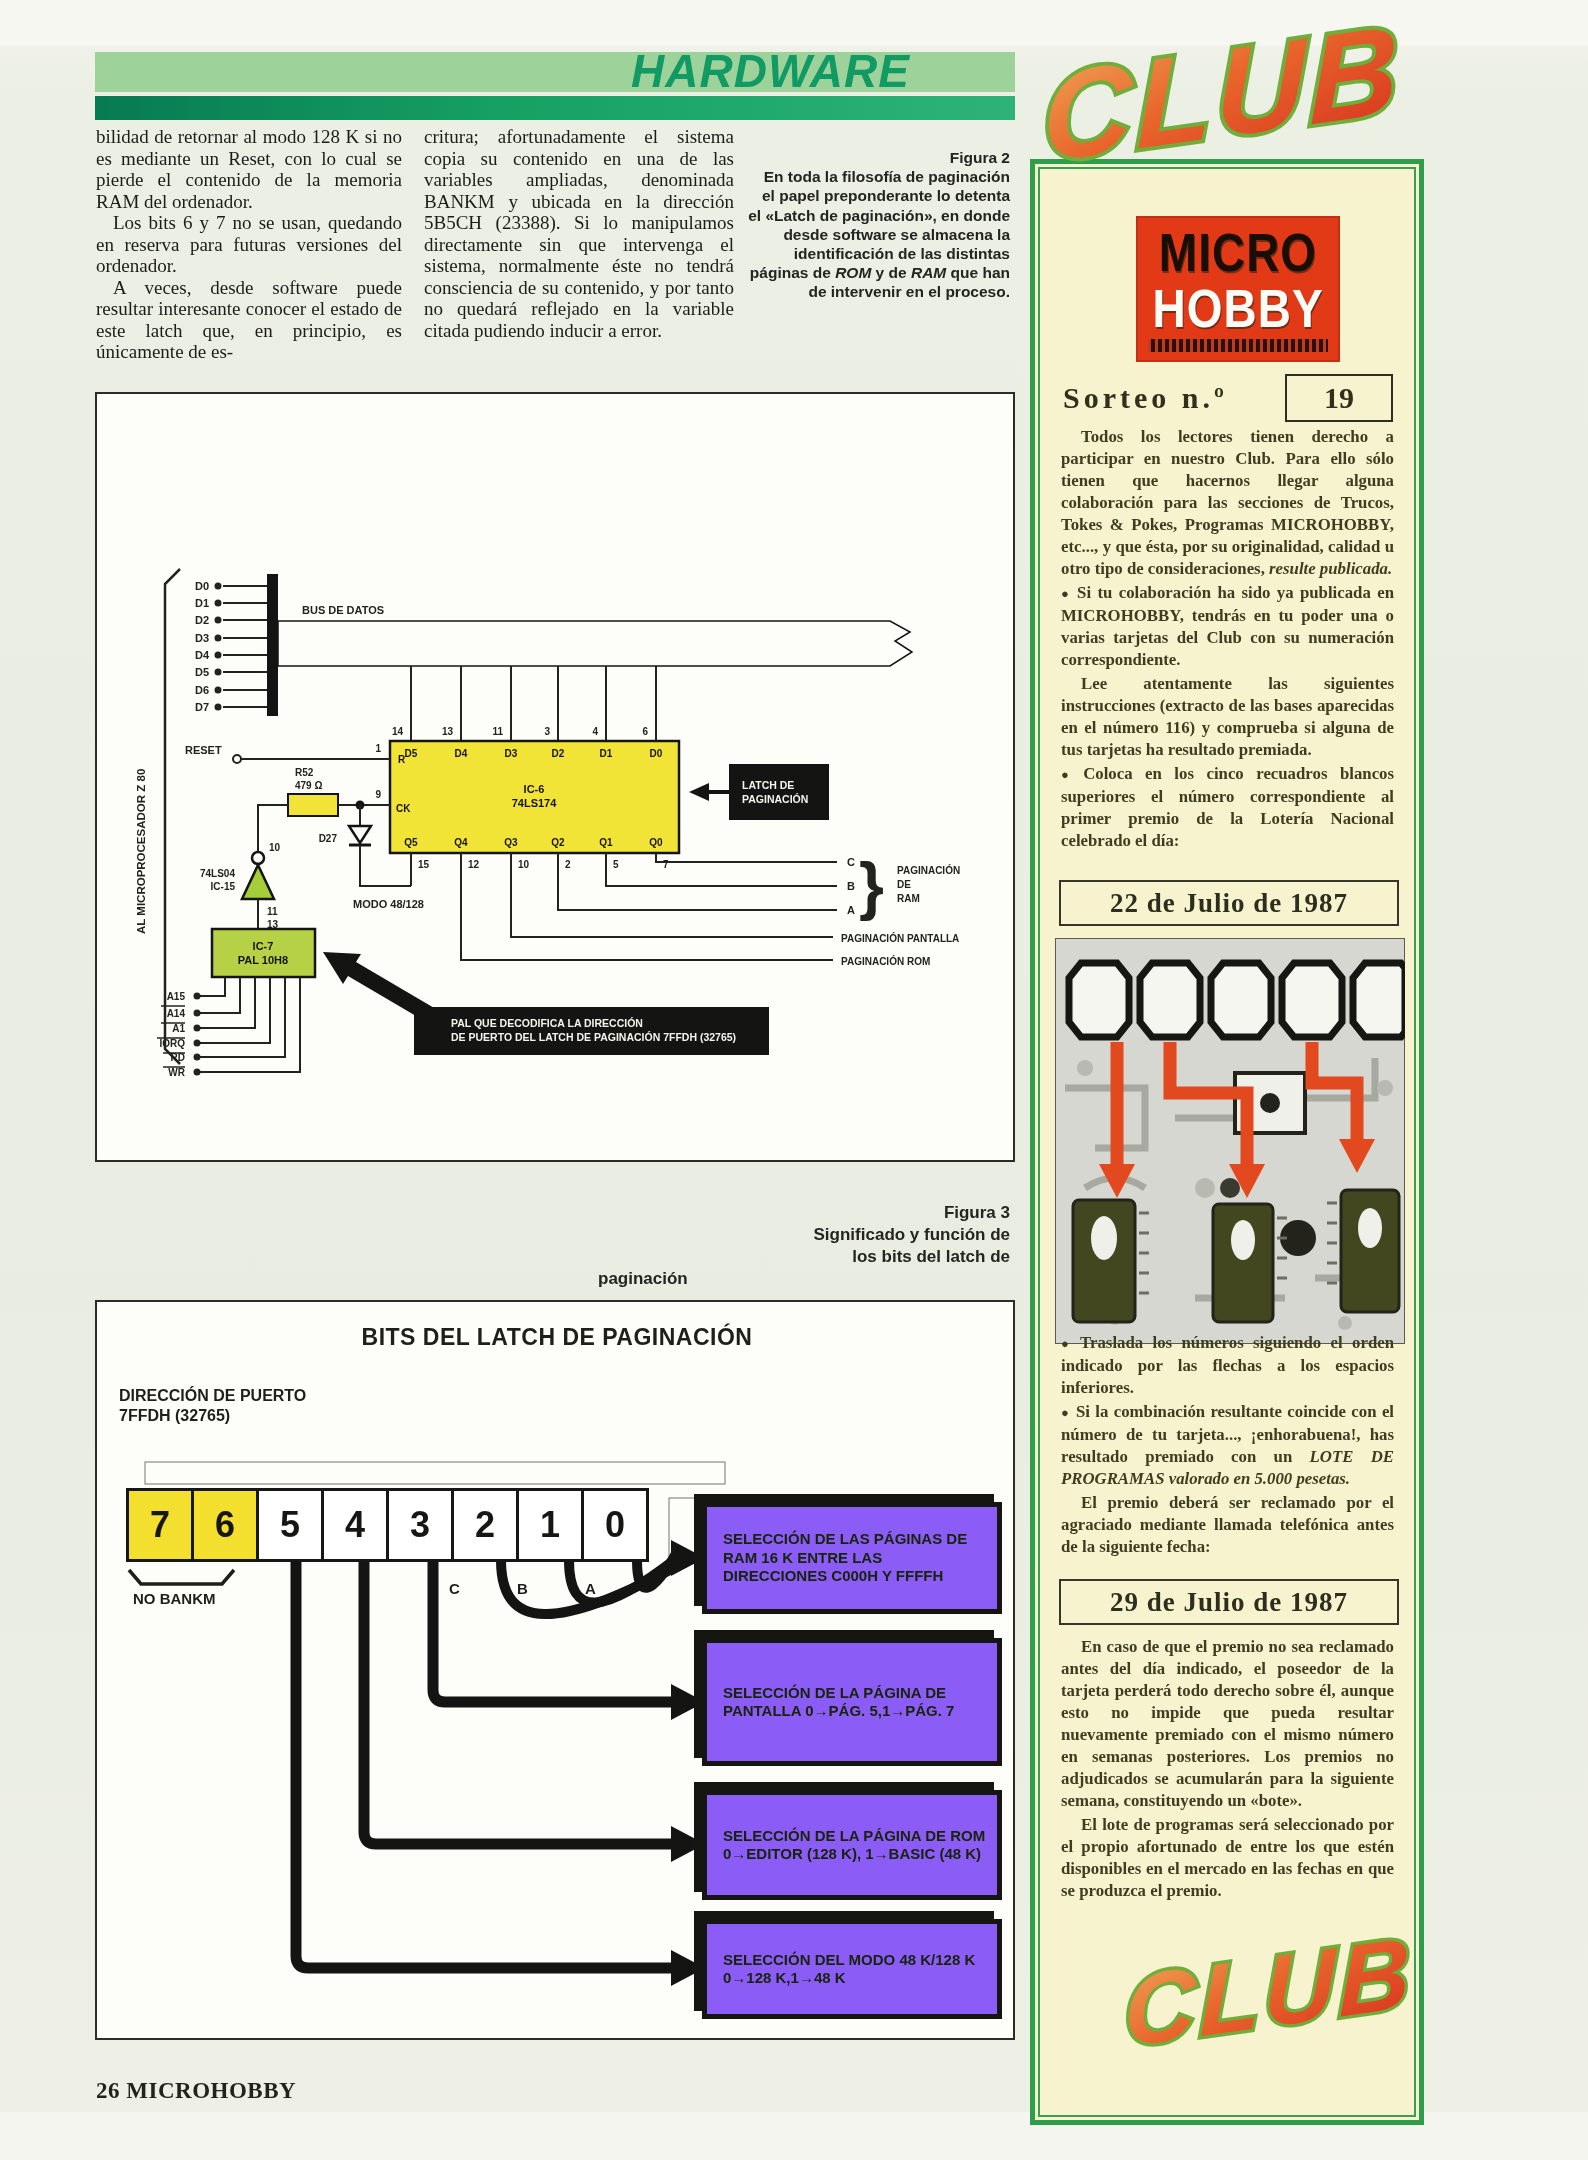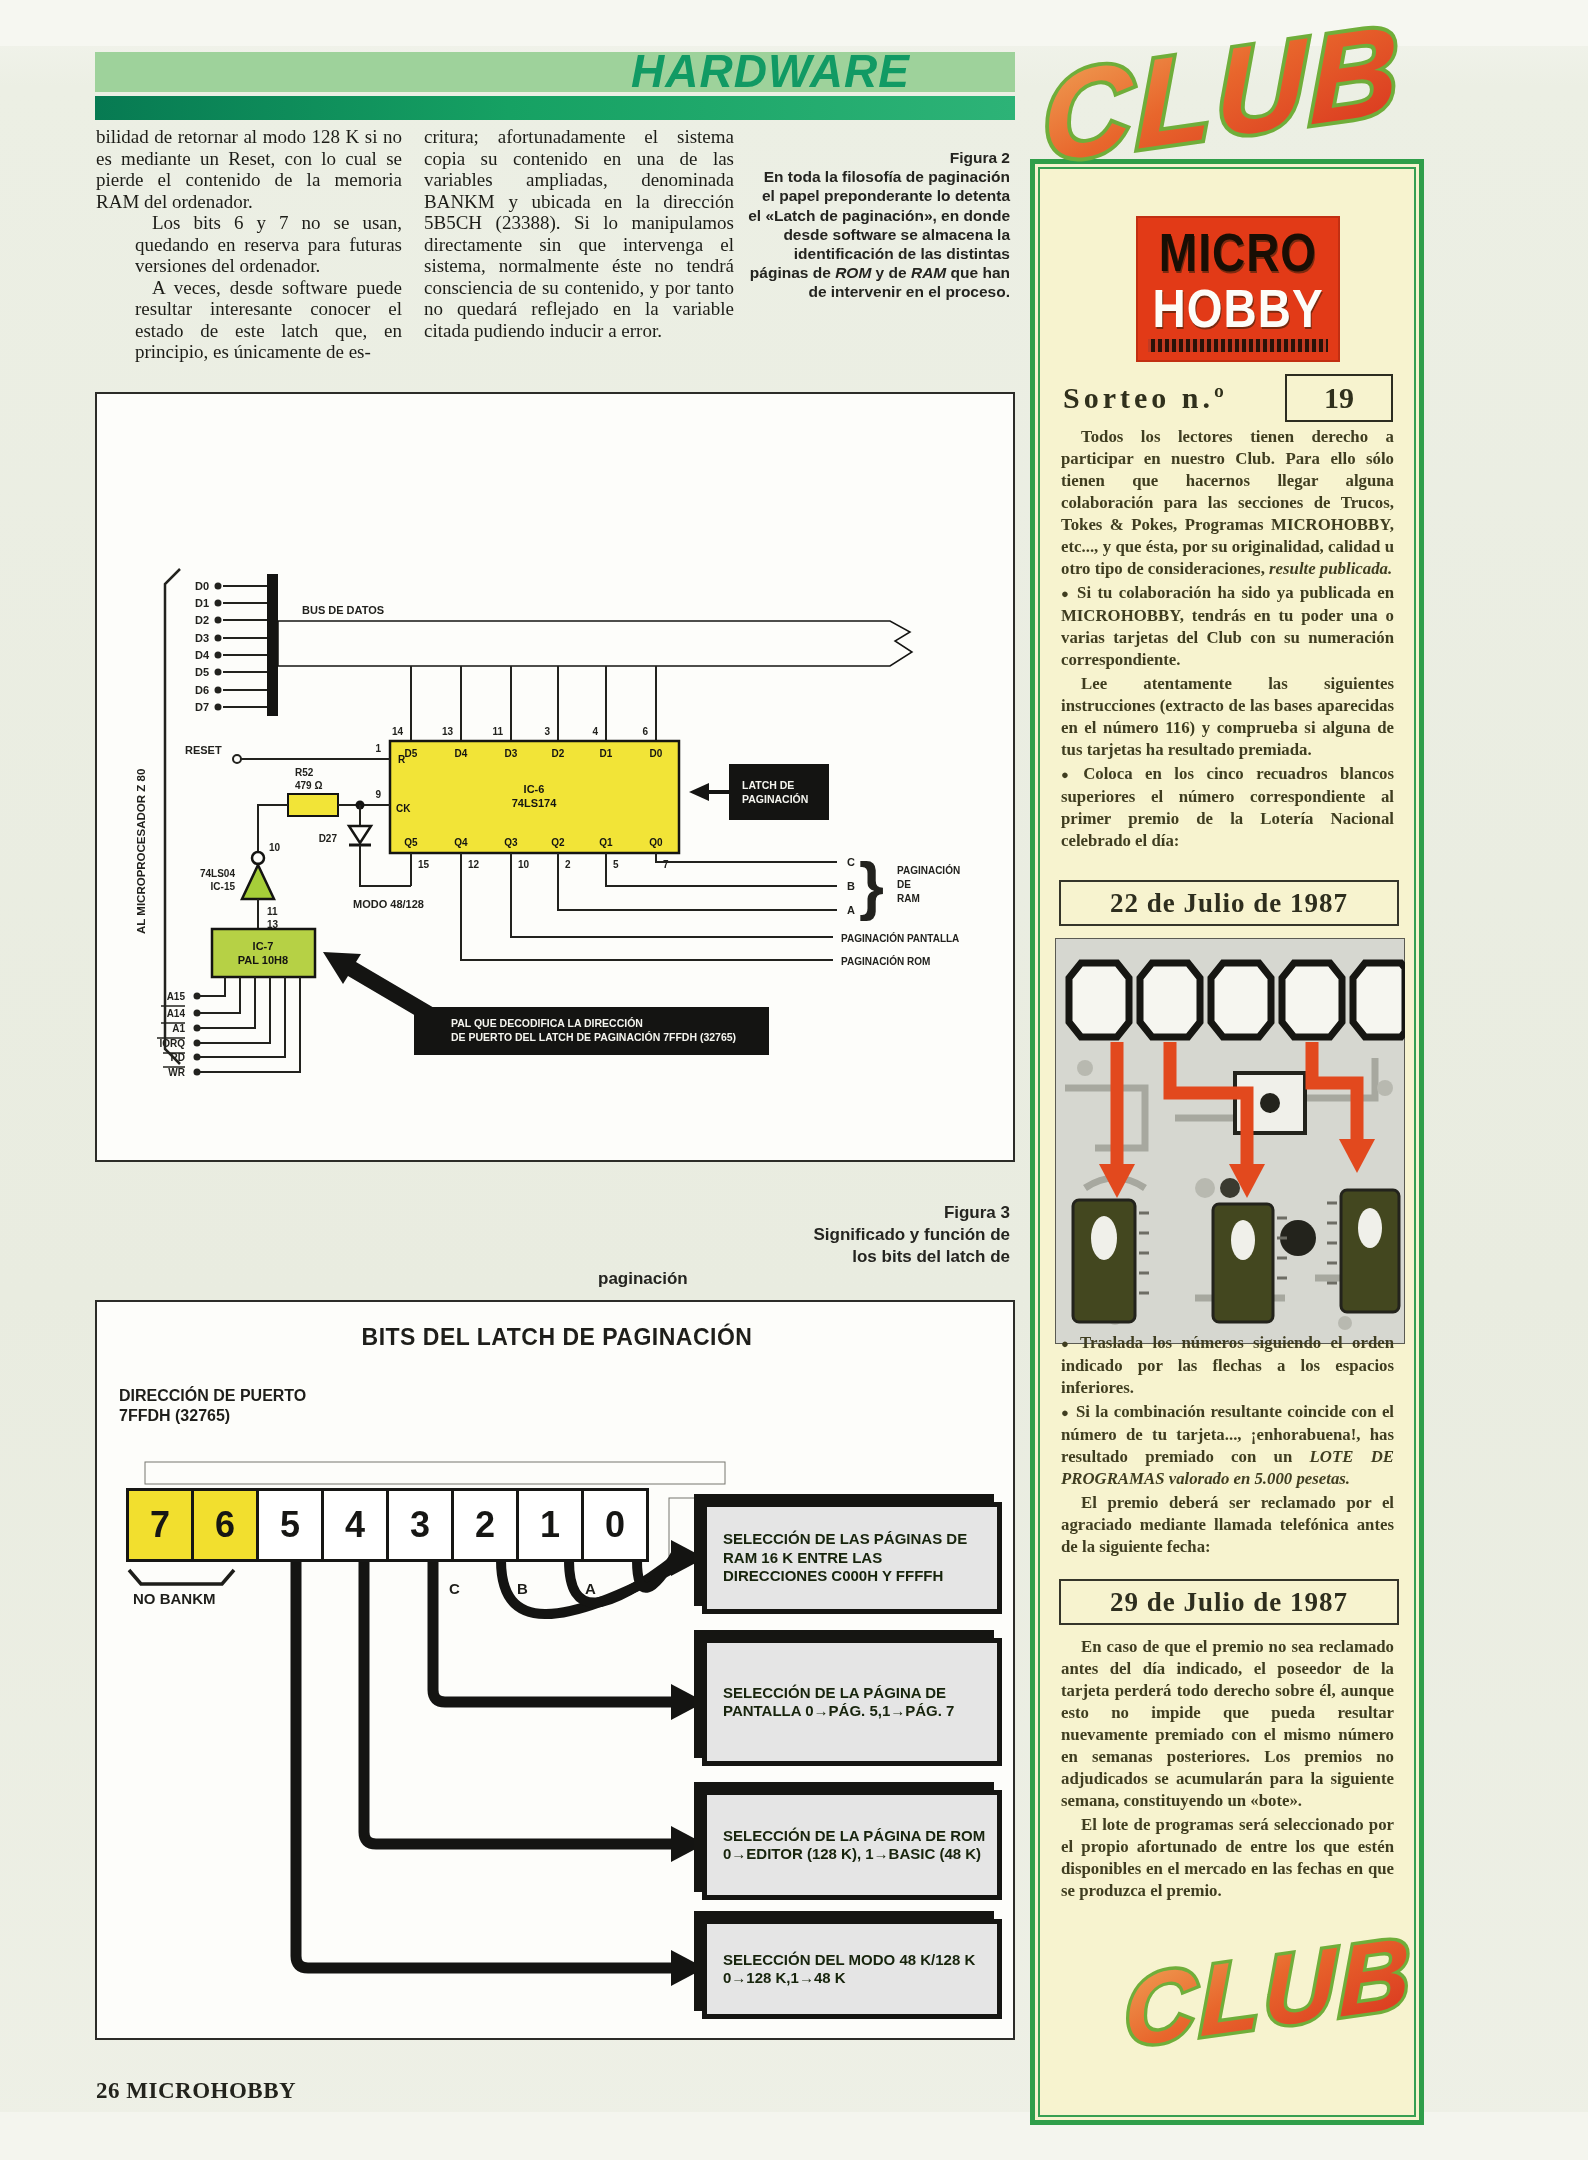--- a/index.html
+++ b/index.html
@@ -15,21 +15,21 @@
             text-align:right;padding-right:105px;box-sizing:border-box;}
   .hw-light span{font-family:"Liberation Sans",sans-serif;font-weight:bold;font-style:italic;
                  font-size:46px;line-height:38px;color:#119a64;letter-spacing:1px;}
   .hw-dark{position:absolute;left:95px;top:96px;width:920px;height:24px;
            background:linear-gradient(90deg,#077a52,#16a163 45%,#2db377);}
 
   
   .col{position:absolute;top:126px;font-size:19px;line-height:21.5px;color:#1d1d18;
        text-align:justify;}
   .col p{margin:0;}
-  .col p.ind{text-indent:17px;margin-left:39px;}
+  .col p.ind{text-indent:17px;}
   .col1{left:96px;width:306px;}
   .col2{left:424px;width:310px;}
   .fig2cap{position:absolute;left:748px;top:148px;width:262px;text-align:right;
            font-family:"Liberation Sans",sans-serif;font-weight:bold;font-size:15.5px;
            line-height:19.2px;color:#242420;}
   .fig2cap .t{display:block;}
   .fig2cap i{font-style:italic;}
 
   
   .figbox{position:absolute;background:#fdfdfa;border:2px solid #2c2c28;}
@@ -49,21 +49,21 @@
   .bitrow{position:absolute;left:29px;top:186px;display:flex;}
   .bit{width:62px;height:68px;border:3px solid #161614;margin-left:-3px;background:#fff;
        display:flex;align-items:center;justify-content:center;
        font-family:"Liberation Sans",sans-serif;font-weight:bold;font-size:36px;color:#161614;}
   .bit:first-child{margin-left:0;}
   .bit.yellow{background:#f2df2e;}
   .nousados{position:absolute;left:36px;top:288px;font-family:"Liberation Sans",sans-serif;
             font-weight:bold;font-size:15px;color:#1e1e1a;}
   .wletter{position:absolute;top:278px;font-family:"Liberation Sans",sans-serif;
            font-weight:bold;font-size:15px;color:#1e1e1a;}
-  .gbox{position:absolute;left:605px;width:300px;background:#e5e5e5;border:5px solid #151512;
+  .gbox{position:absolute;left:605px;width:300px;background:#8b5cf6;border:5px solid #151512;
         box-shadow:-8px -8px 0 #151512;box-sizing:border-box;display:flex;align-items:center;
         font-family:"Liberation Sans",sans-serif;font-weight:bold;font-size:15px;
         line-height:18.5px;color:#17240c;padding:6px 10px 6px 16px;text-align:left;}
   .svglayer{position:absolute;inset:0;width:100%;height:100%;}
 
   
   .sidebar{position:absolute;left:1030px;top:159px;width:394px;height:1966px;
            background:#f7f3cf;border:5px solid #2f9e4a;box-sizing:border-box;
            box-shadow:inset 0 0 0 3px #f7f3cf, inset 0 0 0 5px #379f52;}
   .mh-logo{position:absolute;left:103px;top:54px;width:200px;height:142px;background:#e23a17;

